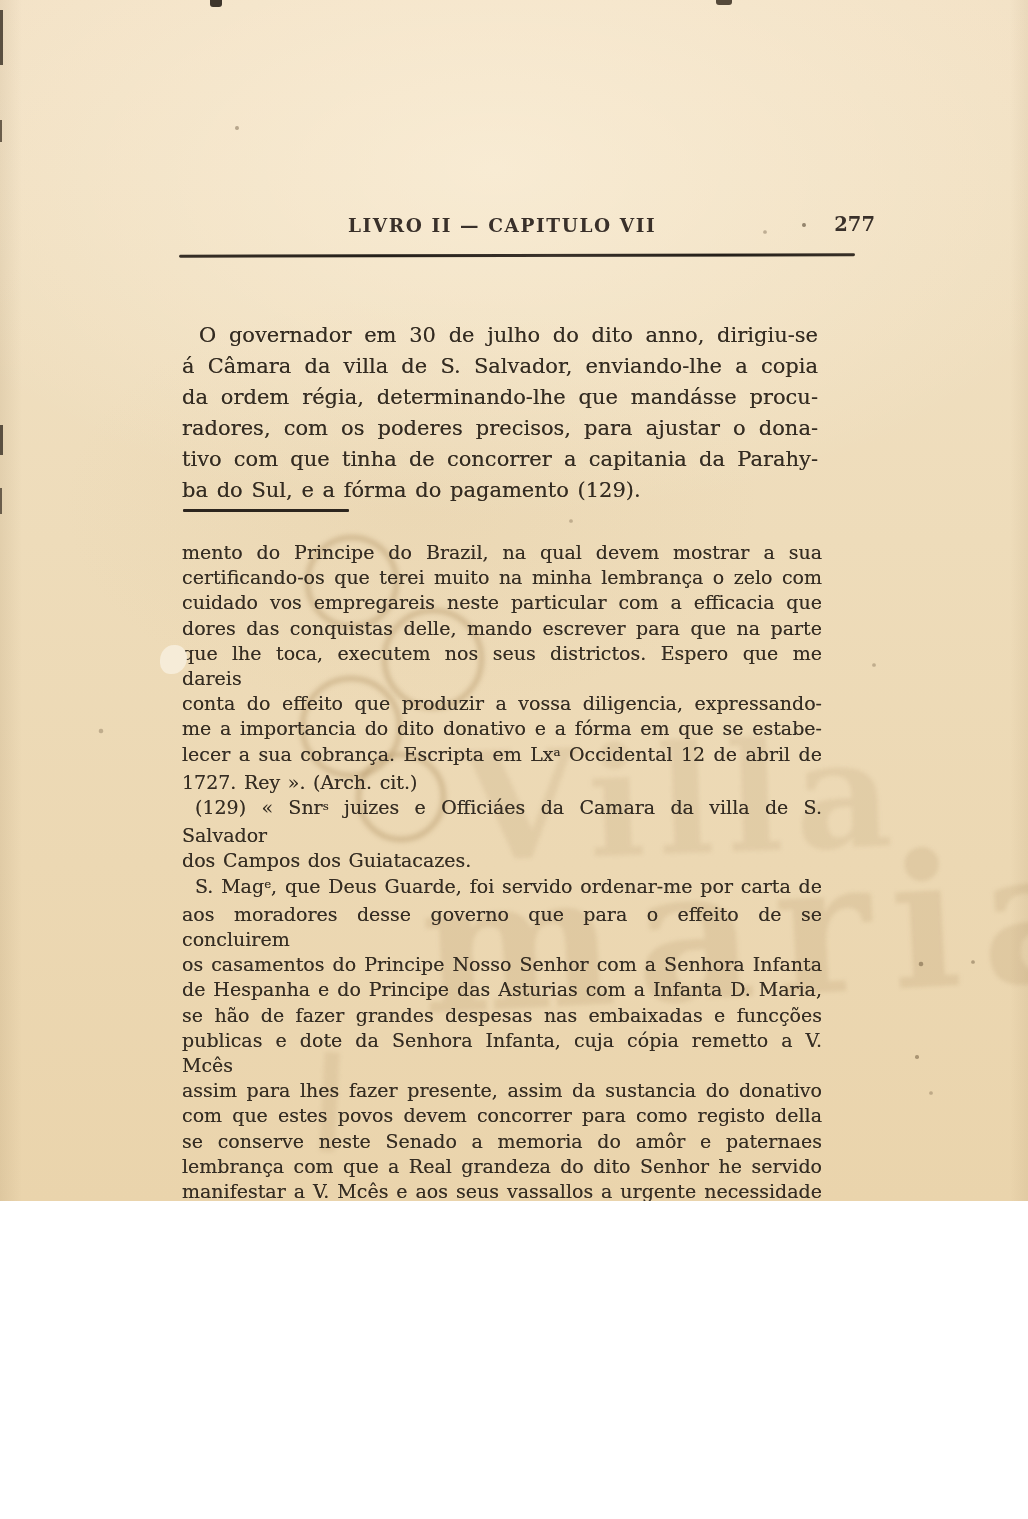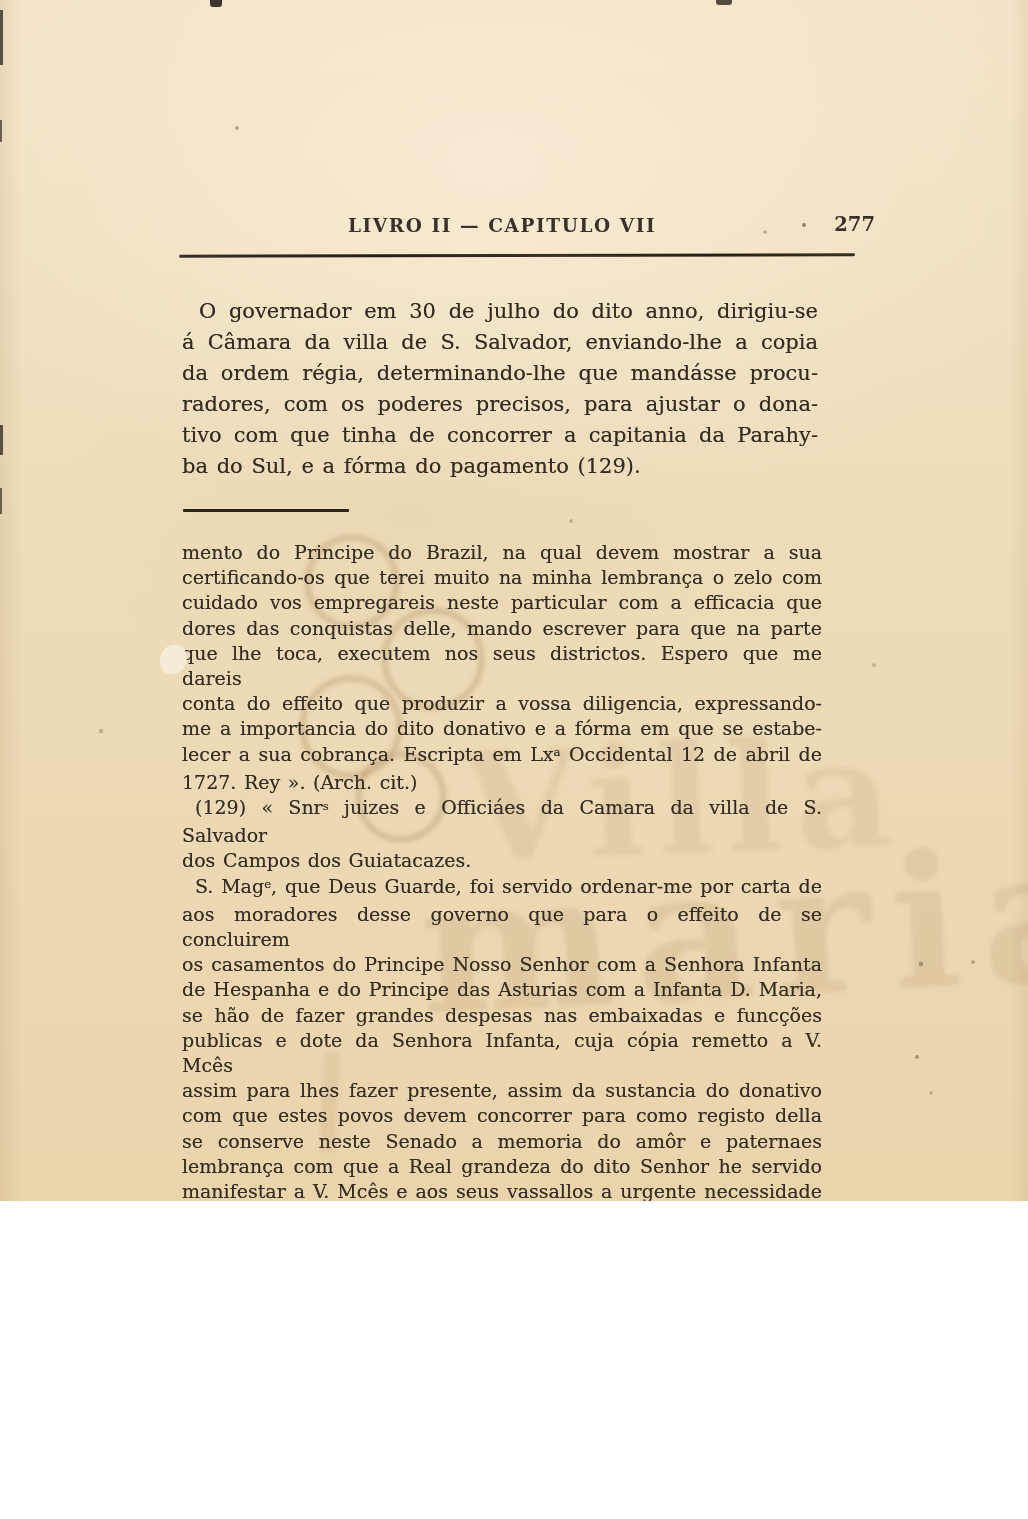--- a/index.html
+++ b/index.html
@@ -26,21 +26,21 @@
     position:absolute;left:179px;top:254px;width:676px;height:3px;
     background:linear-gradient(90deg,#372f26,#241f19 30%,#3a322a 55%,#241f19 80%,#372f26);
     border-radius:2px;transform:rotate(-0.12deg);
   }
   
   .bodyblock{position:absolute;left:182px;top:296px;width:636px;}
   .bl{
     font-size:21px;line-height:31px;color:#332b21;word-spacing:2px;
     text-align:justify;text-align-last:justify;text-shadow:0 0 0.4px rgba(51,43,33,0.6);
   }
-  .bl.ind{text-indent:17px;}
+  .bl.ind{text-indent:17px;margin-top:24px;}
   .bl.end{text-align-last:left;}
   
   .fn-rule{
     position:absolute;left:183px;top:509px;width:166px;height:2.5px;
     background:#2c251e;border-radius:1px;
   }
   .fnblock{position:absolute;left:182px;top:540px;width:640px;}
   .fl{
     font-size:19px;line-height:25.2px;color:#342c22;word-spacing:1.5px;
     text-align:justify;text-align-last:justify;text-shadow:0 0 0.3px rgba(52,44,34,0.55);

